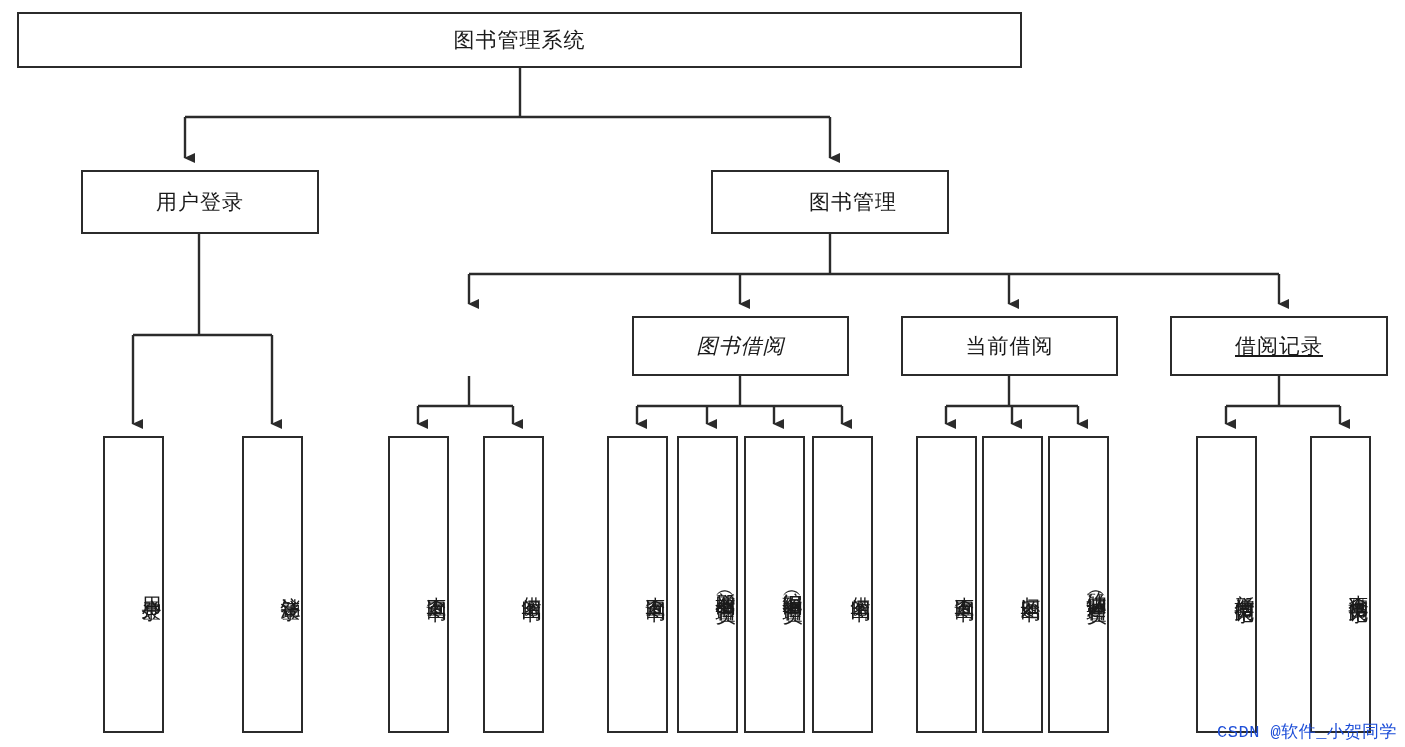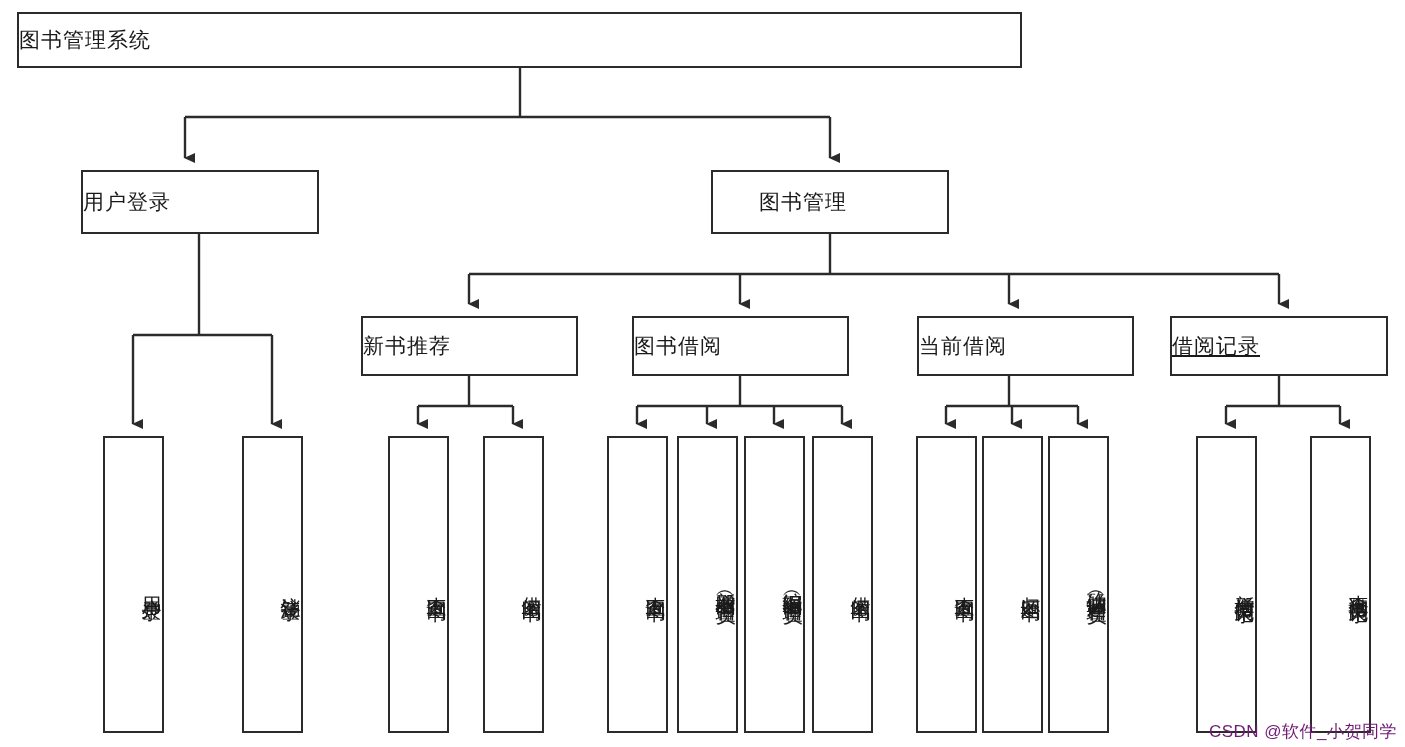--- a/index.html
+++ b/index.html
@@ -1,25 +1,25 @@
 <!DOCTYPE html>
 <html><head>
 <meta charset="utf-8">
 <style>
   html,body{margin:0;padding:0;background:#ffffff;}
   body{font-family:"Liberation Sans","DejaVu Sans",sans-serif;}
   #stage{position:relative;width:1405px;height:747px;background:#ffffff;overflow:hidden;}
   #wires{position:absolute;left:0;top:0;width:1405px;height:747px;}
   .node{position:absolute;box-sizing:border-box;background:#ffffff;border:2px solid #2b2b2b;
-        display:flex;align-items:center;justify-content:flex-start;color:#1a1a1a;}
+        display:flex;align-items:center;justify-content:center;color:#1a1a1a;}
   .node.h{font-size:21px;letter-spacing:1px;}
   .node.v{font-size:20px;letter-spacing:2px;writing-mode:vertical-rl;text-orientation:upright;
           padding-top:8px;padding-bottom:8px;align-items:flex-start;justify-content:center;line-height:1.05;}
   .node.v span{display:block;}
-  #watermark{position:absolute;right:8px;bottom:4px;font-size:17px;color:#701a75;letter-spacing:0.5px;white-space:nowrap;}
+  #watermark{position:absolute;right:8px;bottom:4px;font-size:17px;color:#1d4ed8;letter-spacing:0.5px;white-space:nowrap;font-family:Liberation Mono, monospace;}
 </style>
 </head>
 <body>
 
 <div id="stage">
 
   <svg id="wires" viewBox="0 0 1405 747">
     <defs>
       <marker id="ar" markerWidth="10" markerHeight="11" refX="5" refY="10" orient="auto" markerUnits="userSpaceOnUse">
         <path d="M0,0 L10,0 L5,11 Z" fill="#2b2b2b"></path>
@@ -73,27 +73,24 @@
     <span>图书管理系统</span>
   </div>
 
   <div class="node h" style="left:81px;top:170px;width:238px;height:64px;">
     <span>用户登录</span>
   </div>
   <div class="node h" style="left:711px;top:170px;width:238px;height:64px;padding-left:46px;">
     <span>图书管理</span>
   </div>
 
-  <div class="node h" style="left:361px;top:316px;width:217px;height:60px;">
-    <span>新书推荐</span>
-  </div>
-  <div class="node h" style="left:632px;top:316px;width:217px;height:60px;">
+  <div class="node h" style="left:632px;top:316px;width:217px;height:60px;font-style:italic;">
     <span>图书借阅</span>
   </div>
-  <div class="node h" style="left:901px;top:316px;width:217px;height:60px;margin-left:16px;">
+  <div class="node h" style="left:901px;top:316px;width:217px;height:60px;">
     <span>当前借阅</span>
   </div>
   <div class="node h" style="left:1170px;top:316px;width:218px;height:60px;text-decoration:underline;">
     <span>借阅记录</span>
   </div>
 
   <div class="node v" style="left:103px;top:436px;width:61px;height:297px;">
     <span>用户登录</span>
   </div>
   <div class="node v" style="left:242px;top:436px;width:61px;height:297px;">

